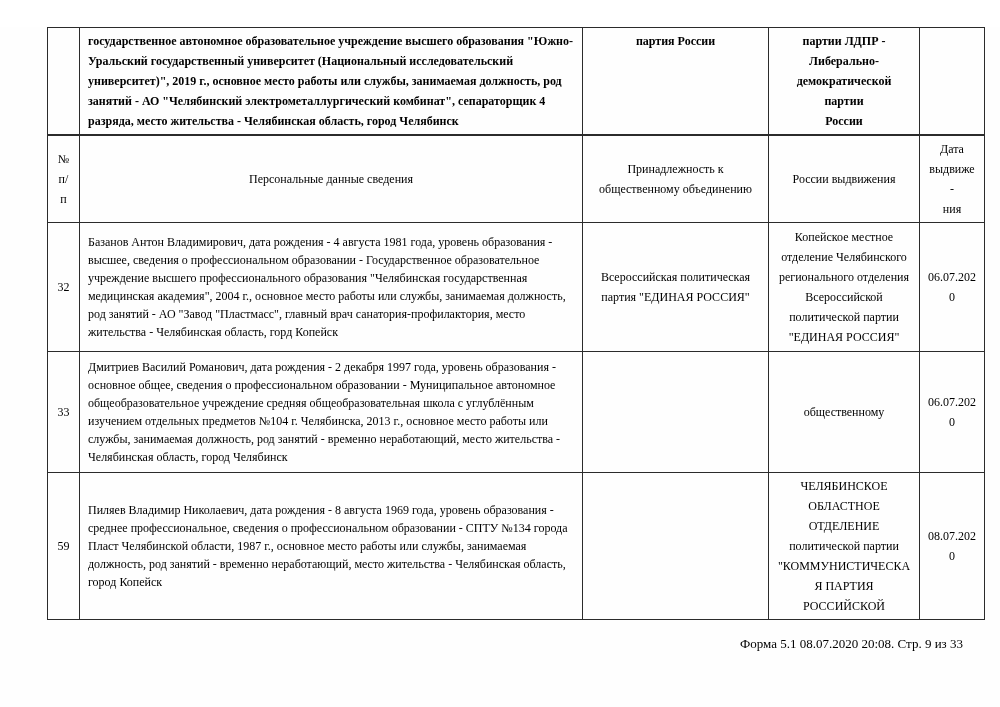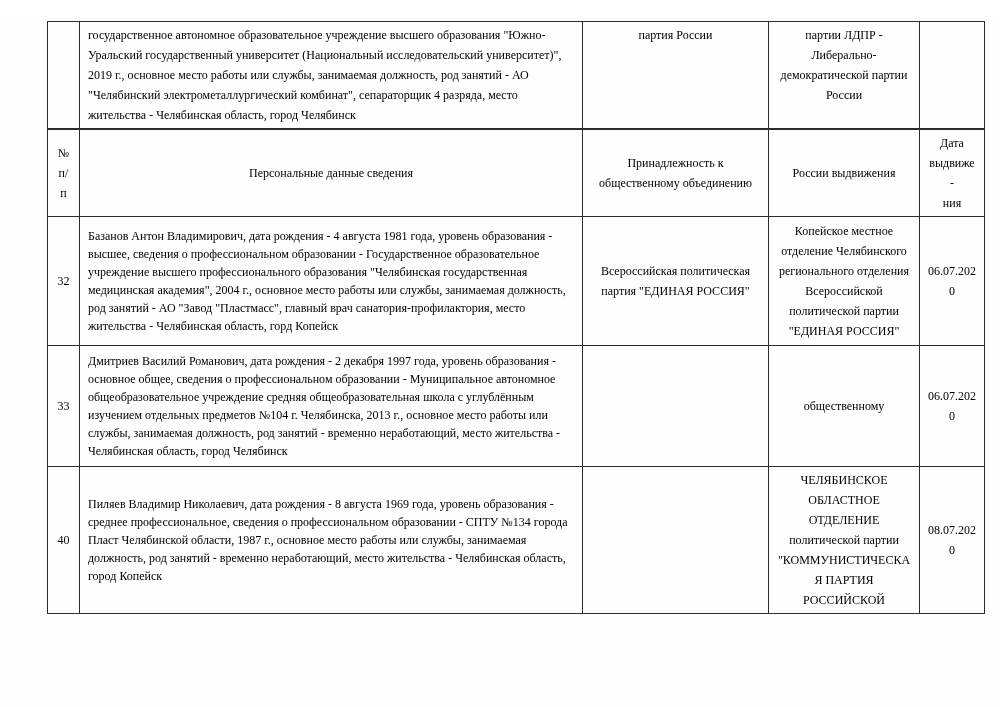--- a/index.html
+++ b/index.html
@@ -27,21 +27,22 @@
     margin-left: 47px;
   }
   .tbl td {
     border: 1px solid #2b2b2b;
     font-size: 12px;
     padding: 3px 8px;
     overflow: hidden;
     word-wrap: break-word;
   }
   .top-tbl {
-    margin-top: 21px;
+    margin-top: 27px;
+    font-weight: bold;
   }
   .top-tbl td {
     vertical-align: top;
     height: 98px;
   }
   .c-num {
     text-align: center;
     padding-left: 2px;
     padding-right: 2px;
   }
@@ -151,29 +152,30 @@
       <td class="c-center">06.07.2020</td>
     </tr>
     <tr class="r33">
       <td class="c-num">33</td>
       <td class="c-data">Дмитриев Василий Романович, дата рождения - 2 декабря 1997 года, уровень образования - основное общее, сведения о профессиональном образовании - Муниципальное автономное общеобразовательное учреждение средняя общеобразовательная школа с углублённым изучением отдельных предметов №104 г. Челябинска, 2013 г., основное место работы или службы, занимаемая должность, род занятий - временно неработающий, место жительства - Челябинская область, город Челябинск</td>
       <td class="c-center pre"></td>
       <td class="c-center pre">общественному</td>
       <td class="c-center">06.07.2020</td>
     </tr>
     <tr class="r34">
-      <td class="c-num">40</td>
+      <td class="c-num">59</td>
       <td class="c-data">Пиляев Владимир Николаевич, дата рождения - 8 августа 1969 года, уровень образования - среднее профессиональное, сведения о профессиональном образовании - СПТУ №134 города Пласт Челябинской области, 1987 г., основное место работы или службы, занимаемая должность, род занятий - временно неработающий, место жительства - Челябинская область, город Копейск</td>
       <td class="c-center pre"></td>
       <td class="c-center pre">ЧЕЛЯБИНСКОЕ
 ОБЛАСТНОЕ
 ОТДЕЛЕНИЕ
 политической партии
 "КОММУНИСТИЧЕСКА
 Я ПАРТИЯ
 РОССИЙСКОЙ</td>
       <td class="c-center">08.07.2020</td>
     </tr>
   </tbody>
     </table>
 
+  <div class="footer">Форма 5.1 08.07.2020 20:08. Стр. 9 из 33</div>
 
 </div>
 
 </body></html>

